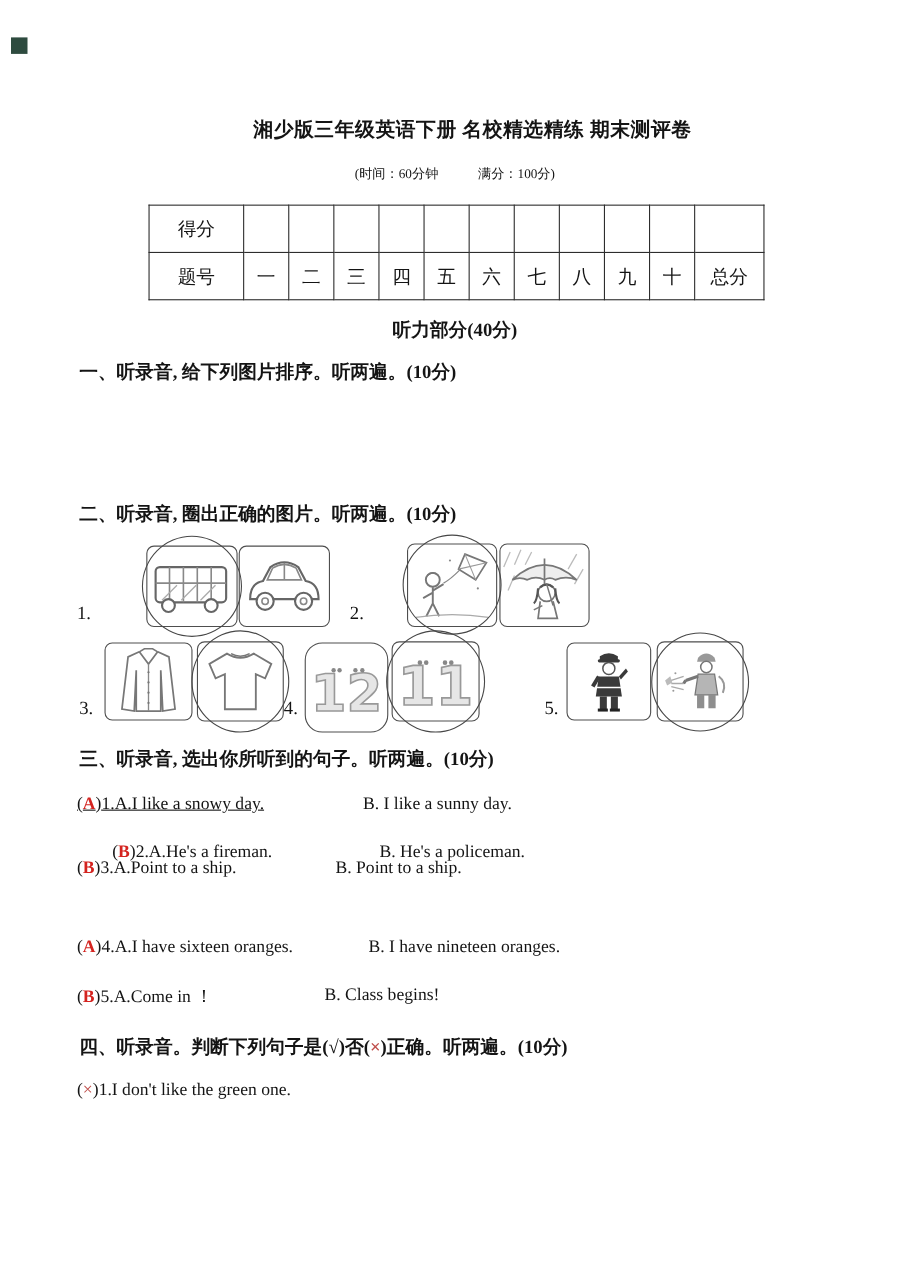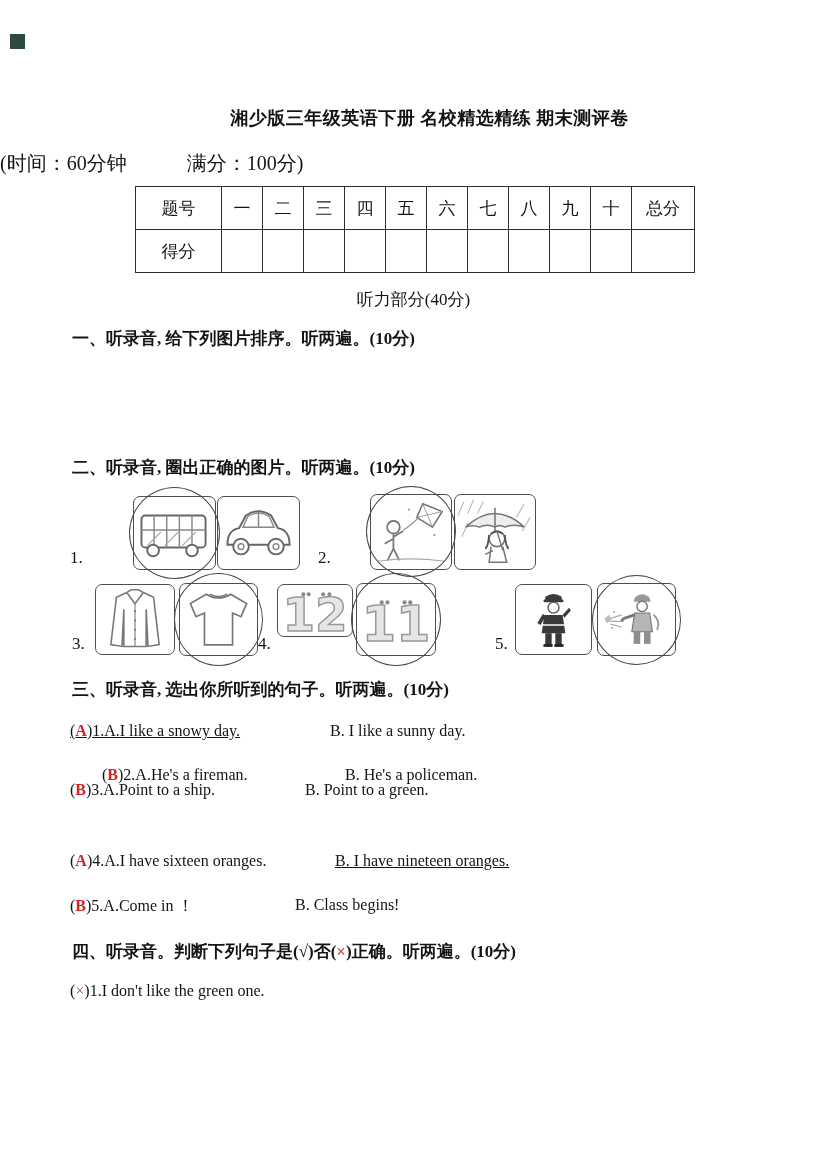--- a/index.html
+++ b/index.html
@@ -15,34 +15,34 @@
   .corner-mark {
     position: absolute; left: 10px; top: 34px;
     width: 15px; height: 15px; background: #2e4b3f;
   }
   .title {
     position: absolute; top: 106px; left: 16px; width: 100%;
     text-align: center; font-size: 18px; font-weight: 700; letter-spacing: .5px;
   }
   .meta {
     position: absolute; top: 150px; left: 0; width: 100%;
-    font-size: 20px;
+    text-align: center; font-size: 12px;
   }
   table.score-table {
     position: absolute; left: 135px; top: 186px;
     border-collapse: collapse; table-layout: fixed;
   }
   table.score-table td {
     border: 1.7px solid #2d2d2d; height: 43px;
     text-align: center; vertical-align: middle;
     font-size: 17px; padding: 0;
   }
   .part-title {
     position: absolute; top: 288px; left: 0; width: 100%;
-    text-align: center; font-size: 17px; font-weight: 400;
+    text-align: center; font-size: 17px; font-weight: 700;
   }
   .sec-heading { position: absolute; left: 72px; font-size: 17px; font-weight: 700; }
   #sec1-heading { top: 327px; }
   #sec2-heading { top: 456px; }
   #sec3-heading { top: 678px; text-align: right; }
   #sec4-heading { top: 940px; }
   .pic-num { position: absolute; font-size: 17px; }
   .pic-box {
     position: absolute; border: 1.7px solid #4e4e4e; border-radius: 7px;
     background: #fff; display: flex; align-items: center; justify-content: center;
@@ -50,21 +50,21 @@
   }
   .circle-mark {
     position: absolute; border: 1.6px solid #474747; border-radius: 50%;
     background: transparent; z-index: 3; pointer-events: none;
   }
   .s3-item { position: absolute; left: 70px; width: 640px; font-size: 16px; }
   .s3-item .opt-b { position: absolute; top: 0; }
   #s3-i1 { top: 722px; text-decoration: underline; } #s3-i1 .opt-b { left: 260px; }
   #s3-i2 { top: 766px; margin-left: 32px; } #s3-i2 .opt-b { left: 243px; }
   #s3-i3 { top: 781px; } #s3-i3 .opt-b { left: 235px; }
-  #s3-i4 { top: 852px; } #s3-i4 .opt-b { left: 265px; text-decoration: underline; }
+  #s3-i4 { top: 852px; } #s3-i4 .opt-b { left: 265px; }
   #s3-i5 { top: 896px; } #s3-i5 .opt-b { left: 225px; }
   .ans { color: #d42420; font-weight: 700; }
   .cross { color: #c0504d; }
   .s4-item { position: absolute; left: 70px; top: 982px; font-size: 16px; }
   svg { display: block; }
 </style>
 </head>
 <body>
 
 <div class="page">
@@ -84,46 +84,46 @@
         <col style="width:41px">
       <col style="width:41px">
         <col style="width:41px">
         <col style="width:41px">
         <col style="width:41px">
         <col style="width:41px">
       <col style="width:63px">
     </colgroup>
     <tbody>
         <tr>
+      <td>得分</td>
+      <td></td>
+      <td></td>
+      <td></td>
+      <td></td>
+      <td></td>
+      <td></td>
+      <td></td>
+      <td></td>
+      <td></td>
+      <td></td>
+      <td></td>
+    </tr>
+    <tr>
       <td>题号</td>
       <td>一</td>
       <td>二</td>
       <td>三</td>
       <td>四</td>
       <td>五</td>
       <td>六</td>
       <td>七</td>
       <td>八</td>
       <td>九</td>
       <td>十</td>
       <td>总分</td>
-    </tr>
-    <tr>
-      <td>得分</td>
-      <td></td>
-      <td></td>
-      <td></td>
-      <td></td>
-      <td></td>
-      <td></td>
-      <td></td>
-      <td></td>
-      <td></td>
-      <td></td>
-      <td></td>
     </tr>
   </tbody>
     </table>
 
   <div class="part-title">听力部分(40分)</div>
 
   <div class="sec-heading" id="sec1-heading">一、听录音, 给下列图片排序。听两遍。(10分)</div>
   <div class="sec-heading" id="sec2-heading">二、听录音, 圈出正确的图片。听两遍。(10分)</div>
 
   <div class="pic-num" style="left:70px; top:548px;">1.</div>
@@ -206,21 +206,21 @@
   </div>
   <div class="pic-box" style="left:179px; top:583px; width:79px; height:73px;">
     <svg width="75" height="67" viewBox="0 0 80 70">
       <path d="M27 8 L10 18 L16 32 L25 28 L25 62 L55 62 L55 28 L64 32 L70 18 L53 8 Q40 16 27 8 Z" fill="none" stroke="#777" stroke-width="1.8"></path>
       <path d="M31 8 Q40 13 49 8" fill="none" stroke="#777" stroke-width="1.5"></path>
     </svg>
   </div>
   <div class="circle-mark" style="left:174px; top:573px; width:89px; height:93px;"></div>
 
   <div class="pic-num" style="left:258px; top:634px;">4.</div>
-  <div class="pic-box" style="left:277px; top:584px; width:76px; height:53px;">
+  <div class="pic-box" style="left:277px; top:584px; width:76px; height:82px;border-radius:16px;">
     <svg width="72" height="65" viewBox="0 0 80 70">
       <text x="40" y="58" text-anchor="middle" font-family="DejaVu Sans, sans-serif" font-size="52" font-weight="bold" fill="#e6e6e6" stroke="#999" stroke-width="1.6">12</text>
       <circle cx="27" cy="17" r="2.2" fill="#888"></circle>
         <circle cx="33" cy="17" r="2.2" fill="#888"></circle>
       <circle cx="49" cy="17" r="2.2" fill="#888"></circle>
         <circle cx="56" cy="17" r="2.2" fill="#888"></circle>
     </svg>
   </div>
   <div class="pic-box" style="left:356px; top:583px; width:80px; height:73px;align-items:center;">
     <svg width="76" height="67" viewBox="0 0 80 70">
@@ -275,21 +275,21 @@
   <div class="s3-item" id="s3-i1">
     <span>(</span><span class="ans">A</span><span>)</span><span>1.A.I like a snowy day.</span>
     <span class="opt-b">B. I like a sunny day.</span>
   </div>
   <div class="s3-item" id="s3-i2">
     <span>(</span><span class="ans">B</span><span>)</span><span>2.A.He's a fireman.</span>
     <span class="opt-b">B. He's a policeman.</span>
   </div>
   <div class="s3-item" id="s3-i3">
     <span>(</span><span class="ans">B</span><span>)</span><span>3.A.Point to a ship.</span>
-    <span class="opt-b">B. Point to a green.</span>
+    <span class="opt-b">B. Point to a ship.</span>
   </div>
   <div class="s3-item" id="s3-i4">
     <span>(</span><span class="ans">A</span><span>)</span><span>4.A.I have sixteen oranges.</span>
     <span class="opt-b">B. I have nineteen oranges.</span>
   </div>
   <div class="s3-item" id="s3-i5">
     <span>(</span><span class="ans">B</span><span>)</span><span>5.A.Come in ！</span>
     <span class="opt-b">B. Class begins!</span>
   </div>
 

